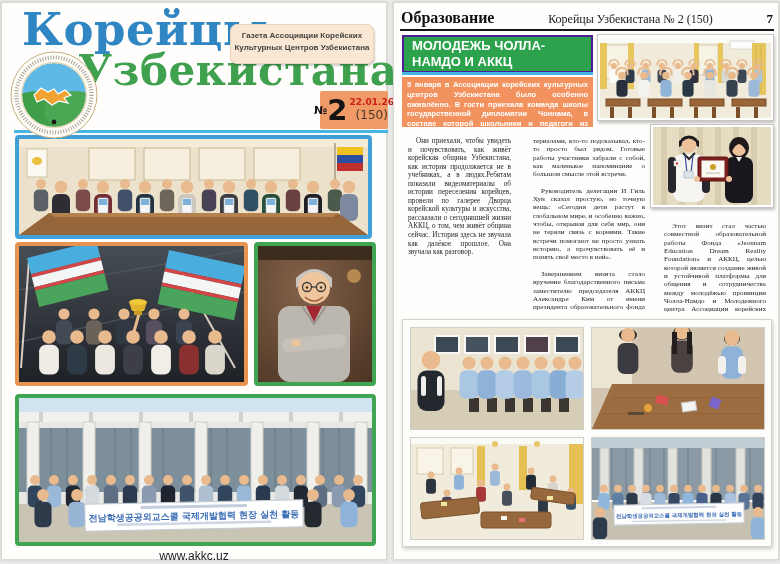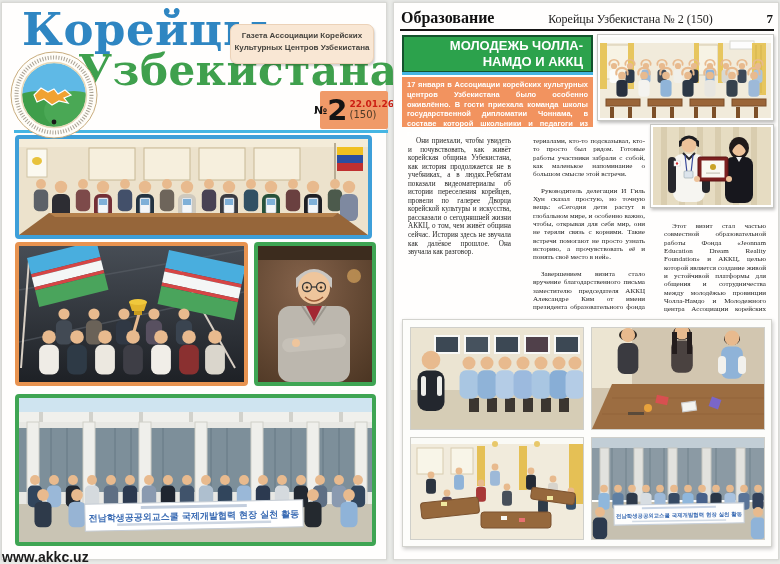--- a/index.html
+++ b/index.html
@@ -11,32 +11,32 @@
 
   
   .t1{font-family:"DejaVu Serif",serif;font-weight:bold;color:#2f86c2;font-size:45px;line-height:1;letter-spacing:.5px}
   .t2{font-family:"DejaVu Serif",serif;font-weight:bold;color:#3fa04d;font-size:42px;line-height:1;letter-spacing:.5px}
   .badge{background:#f9e7d4;border:1px solid #ecd2b8;border-radius:7px;box-shadow:1px 2px 2px rgba(0,0,0,.18);font-family:"Liberation Sans",sans-serif;font-weight:bold;font-size:8px;color:#45433e;text-align:center;line-height:1.55;padding-top:5px;box-sizing:border-box}
   .kbar{background:#3aa34d;color:#fff;font-family:"DejaVu Sans",sans-serif;font-weight:bold;font-size:15px;display:flex;align-items:center;justify-content:flex-end;padding-right:10px;box-sizing:border-box;letter-spacing:1px}
   .ibox{background:#f09a68;border-radius:2px;display:flex;align-items:center;justify-content:center;box-sizing:border-box}
   .inum{font-family:"DejaVu Sans",sans-serif;font-weight:bold;color:#141414;font-size:29px;line-height:1}
   .isym{font-family:"DejaVu Sans",sans-serif;font-weight:bold;color:#141414;font-size:11px}
   .idate{font-family:"DejaVu Sans",sans-serif;font-weight:bold;color:#cc1f14;font-size:9px;line-height:1.1}
-  .iser{font-family:"DejaVu Sans",sans-serif;color:#4c3a28;font-size:10px;}
+  .iser{font-family:"DejaVu Sans",sans-serif;color:#4c3a28;font-size:12px;text-align:center}
   .blueRule{background:#45b5e3}
   .photo{box-sizing:border-box;border-radius:4px;overflow:hidden}
   .photo svg{display:block}
-  .urlLine{font-family:"Liberation Sans",sans-serif;font-weight:bold;font-size:14px;color:#1c1c1c;text-align:left;width:100%}
+  .urlLine{font-family:"Liberation Sans",sans-serif;font-weight:normal;font-size:12px;color:#1c1c1c;text-align:center;width:100%}
 
   
   .hdrRow{border-bottom:2.5px solid #161616;display:flex;justify-content:space-between;align-items:flex-end;box-sizing:border-box;padding:0 1px 2px 1px}
   .hdrSec{font-weight:bold;font-size:16px;color:#111}
   .hdrMid{font-size:12px;color:#222}
   .hdrPg{font-weight:bold;font-size:13px;color:#111}
-  .hbox{background:#2ca24c;border:2px solid #14532d;color:#fff;font-family:"Liberation Sans",sans-serif;font-weight:bold;font-size:13px;line-height:1.25;text-align:right;display:flex;align-items:center;justify-content:center;box-sizing:border-box;padding:17px 8px}
+  .hbox{background:#2ca24c;border:2px solid #4c1d95;color:#fff;font-family:"Liberation Sans",sans-serif;font-weight:bold;font-size:13px;line-height:1.25;text-align:left;display:flex;align-items:center;justify-content:center;box-sizing:border-box;padding:17px 8px}
   .lead{background:#f2935f;color:#fff;font-family:"Liberation Sans",sans-serif;font-weight:bold;font-size:7.5px;line-height:9.8px;text-align:justify;padding:3px 5px;box-sizing:border-box}
   .col{font-size:7.2px;line-height:8.55px;text-align:justify;color:#1f1f1f}
   .col p{margin:8px;text-indent:8px}
   .col p.noind{text-indent:0}
   .byline{font-weight:bold;text-align:right;font-size:13px;margin-top:2px}
   .pframe{background:#fff;border:1px solid #c6c6c2;box-shadow:1px 2px 3px rgba(0,0,0,.25);padding:2px;box-sizing:border-box}
   .pframe svg{display:block}
   .gridCard{background:#fdfdfb;border:1px solid #d3d3ce;box-shadow:1px 2px 4px rgba(0,0,0,.22);box-sizing:border-box;padding:7px;display:grid;grid-template-columns:174px 174px;grid-template-rows:103px 103px;gap:7px}
   .gph{border:1px solid #cfcfca;box-sizing:border-box;overflow:hidden}
   .gph svg{display:block}
@@ -276,21 +276,21 @@
   <div class="abs hdrRow" style="left:6px;top:8px;width:374px;height:20px">
     <span class="hdrSec">Образование</span>
     <span class="hdrMid">Корейцы Узбекистана № 2 (150)</span>
     <span class="hdrPg">7</span>
   </div>
 
   <div class="abs hbox" style="left:8px;top:32px;width:191px;height:35px">
     <span>МОЛОДЕЖЬ ЧОЛЛА-НАМДО И АККЦ</span>
   </div>
   <div class="abs blueRule" style="left:8px;top:69px;width:191px;height:3px"></div>
-  <div class="abs lead" style="left:8px;top:74px;width:191px;height:50px">17 января в Ассоциации корейских культурных центров Узбекистана было особенно оживлённо. В гости приехала команда школы государственной дипломатии Чоннама, в составе которой школьники и педагоги из провинции Чолла-Намдо.</div>
+  <div class="abs lead" style="left:8px;top:74px;width:191px;height:50px">5 января в Ассоциации корейских культурных центров Узбекистана было особенно оживлённо. В гости приехала команда школы государственной дипломатии Чоннама, в составе которой школьники и педагоги из провинции Чолла-Намдо.</div>
 
   <div class="abs pframe" style="left:203px;top:31px;width:177px;height:87px">
     <svg width="171" height="81" viewBox="0 0 171 81" preserveAspectRatio="none">
       <rect width="171" height="81" fill="#f1ebdb"></rect>
       <rect width="171" height="6" fill="#fbfbf8"></rect>
       <rect x="130" y="4" width="24" height="8" fill="#fdfdfd" stroke="#d8d8d0"></rect>
       <rect x="3" y="8" width="26" height="34" fill="#f7f3e4" stroke="#d5c9ac"></rect>
       <rect x="0" y="6" width="7" height="46" fill="#e7c65e"></rect>
       <rect x="28" y="6" width="6" height="46" fill="#e7c65e"></rect>
       <rect x="98" y="8" width="20" height="30" fill="#f7f3e4" stroke="#d5c9ac"></rect>

